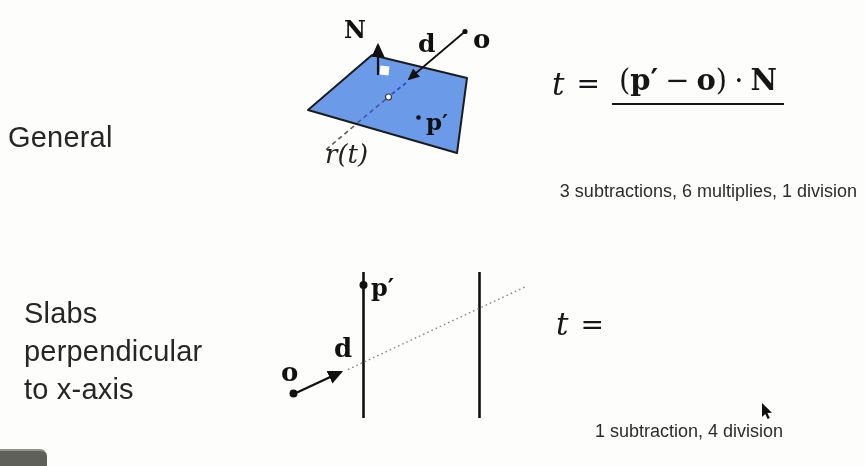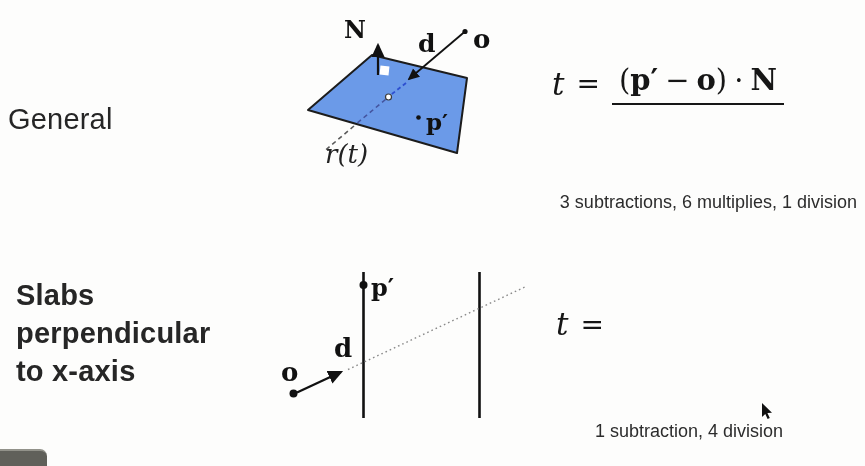--- a/index.html
+++ b/index.html
@@ -7,24 +7,24 @@
     width:865px;height:466px;position:relative;overflow:hidden;
     background:#fdfdfc;
     font-family:"Liberation Sans", sans-serif;
     color:#262626;
   }
   .abs{position:absolute;}
 
   
   .row-title{
     font-size:29px;line-height:38px;font-weight:400;
-    color:#262626;letter-spacing:0.2px;white-space:pre-line;
+    color:#262626;letter-spacing:0.2px;white-space:pre-line;margin-top:18px;
   }
   #title-general{left:8px;top:100px;}
-  #title-slabs{left:16px;top:276px;font-weight:bold;}
+  #title-slabs{left:24px;top:276px;}
 
   
   #diagram-general{left:280px;top:0;width:250px;height:185px;}
   #diagram-slab{left:270px;top:258px;width:270px;height:172px;}
   svg text{font-family:"DejaVu Serif","Liberation Serif",serif;}
 
   
   .formula{
     display:flex;align-items:center;gap:12px;
     font-family:"DejaVu Serif","Liberation Serif",serif;color:#161616;
@@ -35,21 +35,21 @@
   .formula .eq{font-size:28px;}
   .frac{display:inline-flex;flex-direction:row;align-items:center;}
   .frac .num{font-size:29px;line-height:1.25;padding:0 7px 5px;border-bottom:2px solid #161616;white-space:nowrap;}
   .frac .den{font-size:29px;line-height:1.25;padding-top:4px;white-space:nowrap;}
   .vec{font-weight:bold;}
   .op{margin:0 7px;}
   .sb{font-size:17px;font-style:italic;position:relative;top:7px;margin-left:1px;}
 
   
   .cost{font-size:18px;color:#2c2c2c;white-space:nowrap;}
-  #cost-general{right:8px;top:192px;margin-left:8px;}
+  #cost-general{right:8px;top:181px;margin-left:8px;}
   #cost-slab{left:595px;top:421px;}
 
   
   #corner-tab{
     left:0;bottom:0;width:47px;height:15px;
     background:#60605a;border-top:2px solid #92928a;
     border-top-right-radius:7px;
   }
 
   

